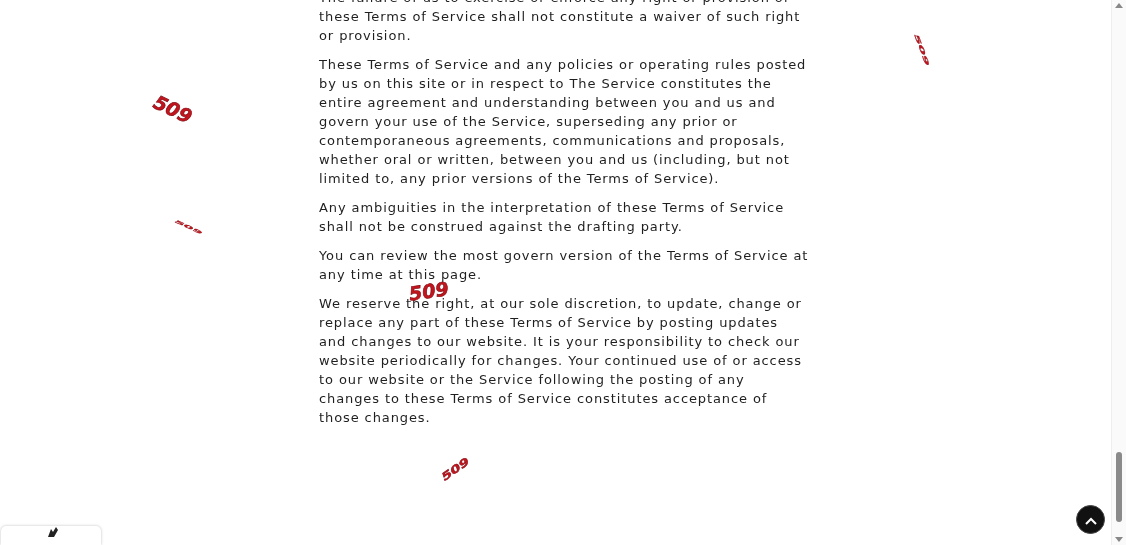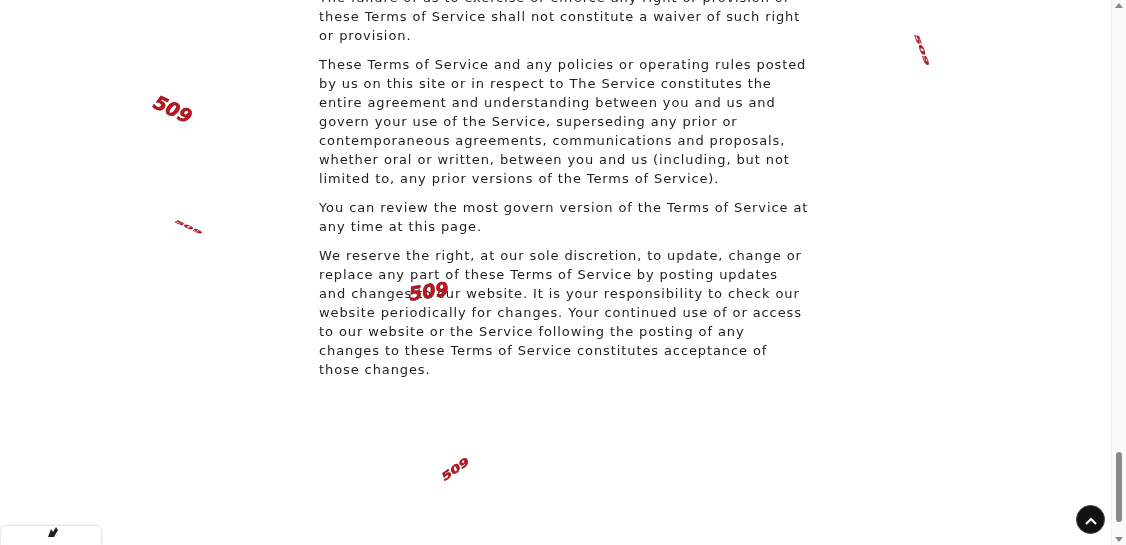--- a/index.html
+++ b/index.html
@@ -49,20 +49,21 @@
     .scrollbar .up { top: 3px; border-bottom: 5px solid #888; }
     .scrollbar .down { bottom: 3px; border-top: 5px solid #888; }
     .scrollbar .thumb { position: absolute; left: 4px; width: 6px; top: 452px; height: 70px; background: #8a8a8a; border-radius: 3px; }
   </style>
 </head>
 <body>
 
 <div class="content">
   <p>The failure of us to exercise or enforce any right or provision of these Terms of Service shall not constitute a waiver of such right or provision.</p>
   <p>These Terms of Service and any policies or operating rules posted by us on this site or in respect to The Service constitutes the entire agreement and understanding between you and us and govern your use of the Service, superseding any prior or contemporaneous agreements, communications and proposals, whether oral or written, between you and us (including, but not limited to, any prior versions of the Terms of Service).</p>
+  <p>Any ambiguities in the interpretation of these Terms of Service shall not be construed against the drafting party.</p>
   <p>You can review the most govern version of the Terms of Service at any time at this page.</p>
   <p>We reserve the right, at our sole discretion, to update, change or replace any part of these Terms of Service by posting updates and changes to our website. It is your responsibility to check our website periodically for changes. Your continued use of or access to our website or the Service following the posting of any changes to these Terms of Service constitutes acceptance of those changes.</p>
 
 </div>
 
 <div class="sticker s1">509</div>
 <div class="sticker s2">509</div>
 <div class="sticker s3">509</div>
 <div class="sticker s4">509</div>
 <div class="sticker s5">509</div>

